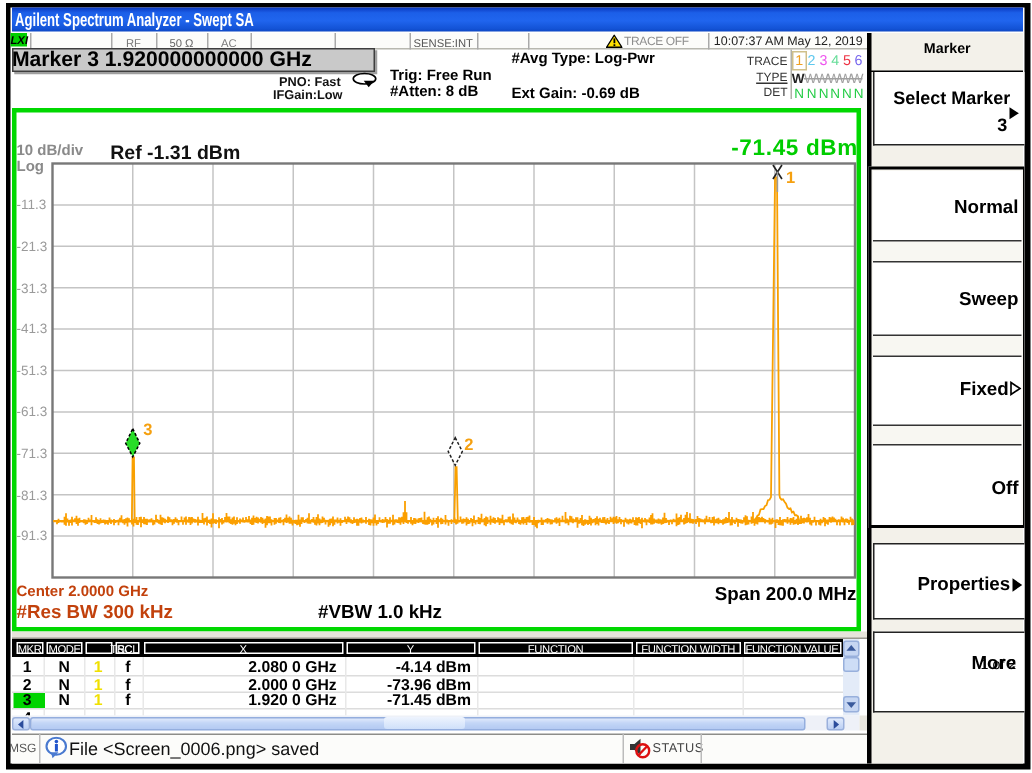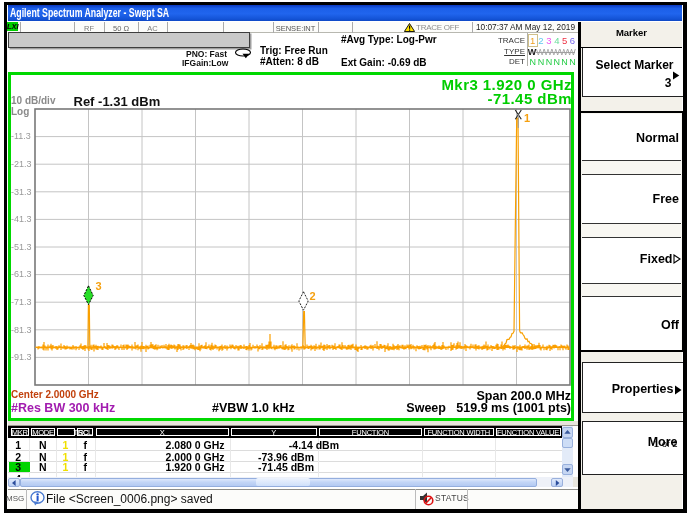--- a/index.html
+++ b/index.html
@@ -37,20 +37,21 @@
 <div class="abs" style="left:273px;top:23.7px;width:45px;text-align:center;font-size:7.5px;color:#555;">SENSE:INT</div>
 <svg class="abs" style="left:403.5px;top:23px;" width="11" height="9" viewBox="0 0 11 9">
       <polygon points="5.5,0.5 10.6,8.5 0.4,8.5" fill="#ffe000" stroke="#000" stroke-width="0.9"></polygon>
       <rect x="5" y="2.6" width="1.2" height="3.2" fill="#000"></rect>
       <rect x="5" y="6.5" width="1.2" height="1.2" fill="#000"></rect>
     </svg>
 <div class="abs" style="left:416px;top:23px;font-size:8px;letter-spacing:-0.25px;color:#8e8e8e;">TRACE OFF</div>
 <div class="abs" style="left:473px;top:22.4px;width:105px;text-align:center;font-size:8.3px;color:#222;">10:07:37 AM May 12, 2019</div>
 
 <div class="abs" style="left:7.5px;top:32px;width:242px;height:16px;background:#c9c9c9;border:1px solid #3e3e3e;box-sizing:border-box;box-shadow:1.5px 1.5px 0 rgba(80,80,80,0.55);"></div>
+<div class="abs b" style="left:8px;top:31.3px;font-size:14.1px;color:#000;">Marker 3 1.920000000000 GHz</div>
 
 <div class="abs b" style="left:186px;top:48.5px;font-size:8.5px;color:#111;">PNO: Fast</div>
 <div class="abs b" style="left:182px;top:58px;font-size:8.5px;color:#111;">IFGain:Low</div>
 <svg class="abs" style="left:234px;top:47.5px;" width="20" height="11" viewBox="0 0 20 11">
       <ellipse cx="9" cy="4.5" rx="7.5" ry="3.5" fill="none" stroke="#000" stroke-width="1.1"></ellipse>
       <polygon points="8.5,5.8 15.5,5.8 11.8,10.2" fill="#000"></polygon>
     </svg>
 <div class="abs b" style="left:260px;top:45px;font-size:10px;color:#000;">Trig: Free Run</div>
 <div class="abs b" style="left:260px;top:56px;font-size:10px;color:#000;">#Atten: 8 dB</div>
 <div class="abs b" style="left:341px;top:34px;font-size:10px;color:#000;">#Avg Type: Log-Pwr</div>
@@ -71,21 +72,20 @@
 <div class="abs" style="left:536px;top:46.5px;font-size:9px;color:#a0a0a0;text-decoration:line-through;letter-spacing:-0.7px;">WWWWW</div>
 <div class="abs" style="left:528.5px;top:56.5px;width:8.5px;text-align:center;font-size:9px;color:#22cc44;">N</div>
 <div class="abs" style="left:537px;top:56.5px;width:8px;text-align:center;font-size:9px;color:#22cc44;">N</div>
 <div class="abs" style="left:545px;top:56.5px;width:8px;text-align:center;font-size:9px;color:#22cc44;">N</div>
 <div class="abs" style="left:552.8px;top:56.5px;width:8px;text-align:center;font-size:9px;color:#22cc44;">N</div>
 <div class="abs" style="left:560.6px;top:56.5px;width:8px;text-align:center;font-size:9px;color:#22cc44;">N</div>
 <div class="abs" style="left:568.4px;top:56.5px;width:8px;text-align:center;font-size:9px;color:#22cc44;">N</div>
 
 <div class="abs" style="left:7.5px;top:72px;width:566.5px;height:349px;border:3px solid #00d800;box-sizing:border-box;background:#fff;"></div>
 
-<div class="abs b" style="left:371px;top:75.5px;width:201px;text-align:right;font-size:15px;letter-spacing:0.45px;color:#00cd00;">Mkr3 1.920 0 GHz</div>
 <div class="abs b" style="left:371px;top:89.5px;width:201px;text-align:right;font-size:15px;letter-spacing:0.45px;color:#00cd00;">-71.45 dBm</div>
 
 <div class="abs b" style="left:11px;top:95px;font-size:10px;color:#8a8a8a;">10 dB/div</div>
 <div class="abs b" style="left:11px;top:105.5px;font-size:10px;color:#8a8a8a;">Log</div>
 <div class="abs b" style="left:73.5px;top:93.5px;font-size:13px;color:#111;">Ref -1.31 dBm</div>
 
 <div class="abs" style="left:11px;top:131.3px;font-size:9px;color:#9a9a9a;">-11.3</div>
 <div class="abs" style="left:11px;top:158.9px;font-size:9px;color:#9a9a9a;">-21.3</div>
 <div class="abs" style="left:11px;top:186.5px;font-size:9px;color:#9a9a9a;">-31.3</div>
 <div class="abs" style="left:11px;top:214.1px;font-size:9px;color:#9a9a9a;">-41.3</div>
@@ -127,24 +127,23 @@
   <polygon points="303.5,291.8 308.2,301 303.5,310.2 298.8,301" fill="#fff" stroke="#222" stroke-width="1" stroke-dasharray="2,1.3"></polygon>
 
   <path d="M515.3 110 L521.3 119.3 M521.3 110 L515.3 119.3" stroke="#222" stroke-width="1.1" fill="none"></path>
       <line x1="518.3" y1="114.5" x2="518.3" y2="128" stroke="#9a9a9a" stroke-width="1"></line>
   <text x="524" y="122" font-family="Liberation Sans, sans-serif" font-size="11" font-weight="bold" fill="#f5a010">1</text>
   <text x="309.5" y="300" font-family="Liberation Sans, sans-serif" font-size="11" font-weight="bold" fill="#f5a010">2</text>
   <text x="95.5" y="290" font-family="Liberation Sans, sans-serif" font-size="11" font-weight="bold" fill="#f5a010">3</text>
 </svg>
 
 <div class="abs b" style="left:11px;top:388.5px;font-size:10px;color:#c2410c;">Center 2.0000 GHz</div>
-<div class="abs b" style="left:11px;top:401px;font-size:12.5px;color:#a21caf;">#Res BW 300 kHz</div>
+<div class="abs b" style="left:11px;top:401px;font-size:12.5px;color:#c2410c;">#Res BW 300 kHz</div>
 <div class="abs b" style="left:212px;top:401px;font-size:12.5px;color:#000;">#VBW 1.0 kHz</div>
 <div class="abs b" style="left:371px;top:388.5px;width:200px;text-align:right;font-size:12.5px;color:#000;">Span 200.0 MHz</div>
-<div class="abs b" style="left:311px;top:401px;width:260px;text-align:right;font-size:12.5px;color:#000;">Sweep&nbsp;&nbsp;&nbsp;519.9 ms (1001 pts)</div>
 
 <div class="abs" style="left:7.5px;top:421px;width:570.5px;height:5px;background:#e7e4db;border-bottom:1px solid #9a9890;box-sizing:border-box;"></div>
 
 <div class="abs" style="left:7.5px;top:426px;width:554.5px;height:11.6px;background:#000;"></div>
 <div class="abs" style="left:10.8px;top:427.5px;width:17.8px;height:8.9px;border:1px solid #fff;box-sizing:border-box;"></div>
 <div class="abs" style="left:30.8px;top:427.5px;width:24.4px;height:8.9px;border:1px solid #fff;box-sizing:border-box;"></div>
 <div class="abs" style="left:57px;top:427.5px;width:17.5px;height:8.9px;border:1px solid #fff;box-sizing:border-box;"></div>
 <div class="abs" style="left:76.8px;top:427.5px;width:16.7px;height:8.9px;border:1px solid #fff;box-sizing:border-box;"></div>
 <div class="abs" style="left:95.5px;top:427.5px;width:133.3px;height:8.9px;border:1px solid #fff;box-sizing:border-box;"></div>
 <div class="abs" style="left:231px;top:427.5px;width:85.5px;height:8.9px;border:1px solid #fff;box-sizing:border-box;"></div>
@@ -177,21 +176,21 @@
     <div class="abs" style="left:494.8px;top:437.6px;width:1px;height:39.7px;background:#e8e8e8;"></div>
 
 <div class="abs" style="left:8.8px;top:461.9px;width:20.8px;height:10.4px;background:#00d400;"></div>
 
 <div class="abs b" style="left:7.5px;top:438.6px;font-size:10.5px;color:#000;">
   <span class="abs" style="left:0;width:21.3px;text-align:center;">1</span>
   <span class="abs" style="left:21.3px;width:27.9px;text-align:center;">N</span>
   <span class="abs" style="left:46.5px;width:23px;text-align:center;color:#f0e000;">1</span>
   <span class="abs" style="left:70px;width:15.6px;text-align:center;">f</span>
   <span class="abs" style="left:88px;width:129px;text-align:right;">2.080 0 GHz</span>
-  <span class="abs" style="left:224.5px;width:82px;text-align:right;padding-left:25px;">-4.14 dBm</span>
+  <span class="abs" style="left:224.5px;width:82px;text-align:right;">-4.14 dBm</span>
 </div>
 <div class="abs b" style="left:7.5px;top:451px;font-size:10.5px;color:#000;">
   <span class="abs" style="left:0;width:21.3px;text-align:center;">2</span>
   <span class="abs" style="left:21.3px;width:27.9px;text-align:center;">N</span>
   <span class="abs" style="left:46.5px;width:23px;text-align:center;color:#f0e000;">1</span>
   <span class="abs" style="left:70px;width:15.6px;text-align:center;">f</span>
   <span class="abs" style="left:88px;width:129px;text-align:right;">2.000 0 GHz</span>
   <span class="abs" style="left:224.5px;width:82px;text-align:right;">-73.96 dBm</span>
 </div>
 <div class="abs b" style="left:7.5px;top:461.4px;font-size:10.5px;color:#000;">
@@ -258,21 +257,21 @@
 <div class="abs b" style="left:581.5px;top:58px;width:92px;text-align:right;font-size:12px;color:#000;">Select Marker</div>
 <svg class="abs" style="left:671.5px;top:70.5px;" width="8" height="9">
       <polygon points="1,0.5 7.3,4.5 1,8.5" fill="#000"></polygon>
     </svg>
 <div class="abs b" style="left:581.5px;top:76px;width:90px;text-align:right;font-size:12px;color:#000;">3</div>
 
 <div class="abs" style="left:579px;top:111px;width:103.5px;height:241px;border:2.5px solid #000;border-right-width:1.5px;box-sizing:border-box;background:#f8f7f2;"></div>
 <div class="abs" style="left:581.5px;top:113.5px;width:99.5px;height:47px;background:#fff;border-bottom:1.2px solid #333;box-sizing:border-box;"></div>
 <div class="abs b" style="left:581.5px;top:131px;width:97.5px;text-align:right;font-size:12.5px;color:#000;">Normal</div>
 <div class="abs" style="left:581.5px;top:173.5px;width:99.5px;height:50.5px;background:#fff;border:solid #333;border-width:1.2px 0;box-sizing:border-box;"></div>
-<div class="abs b" style="left:581.5px;top:192px;width:97.5px;text-align:right;font-size:12.5px;color:#000;">Free</div>
+<div class="abs b" style="left:581.5px;top:192px;width:97.5px;text-align:right;font-size:12.5px;color:#000;">Sweep</div>
 <div class="abs" style="left:581.5px;top:236.5px;width:99.5px;height:47px;background:#fff;border:solid #333;border-width:1.2px 0;box-sizing:border-box;"></div>
 <div class="abs b" style="left:581.5px;top:251.5px;width:91px;text-align:right;font-size:12.5px;color:#000;">Fixed</div>
 <svg class="abs" style="left:672.5px;top:253.5px;" width="8" height="10">
       <polygon points="1,1 7,5 1,9" fill="none" stroke="#000" stroke-width="1.1"></polygon>
     </svg>
 <div class="abs" style="left:581.5px;top:296px;width:99.5px;height:53.5px;background:#fff;border-top:1.2px solid #333;box-sizing:border-box;"></div>
 <div class="abs b" style="left:581.5px;top:318px;width:97.5px;text-align:right;font-size:12.5px;color:#000;">Off</div>
 
 <div class="abs" style="left:581.5px;top:361.5px;width:101px;height:51px;background:#fff;border:1.2px solid #222;border-right:none;box-sizing:border-box;"></div>
 <div class="abs b" style="left:581.5px;top:382px;width:92px;text-align:right;font-size:12.5px;color:#000;">Properties</div>

